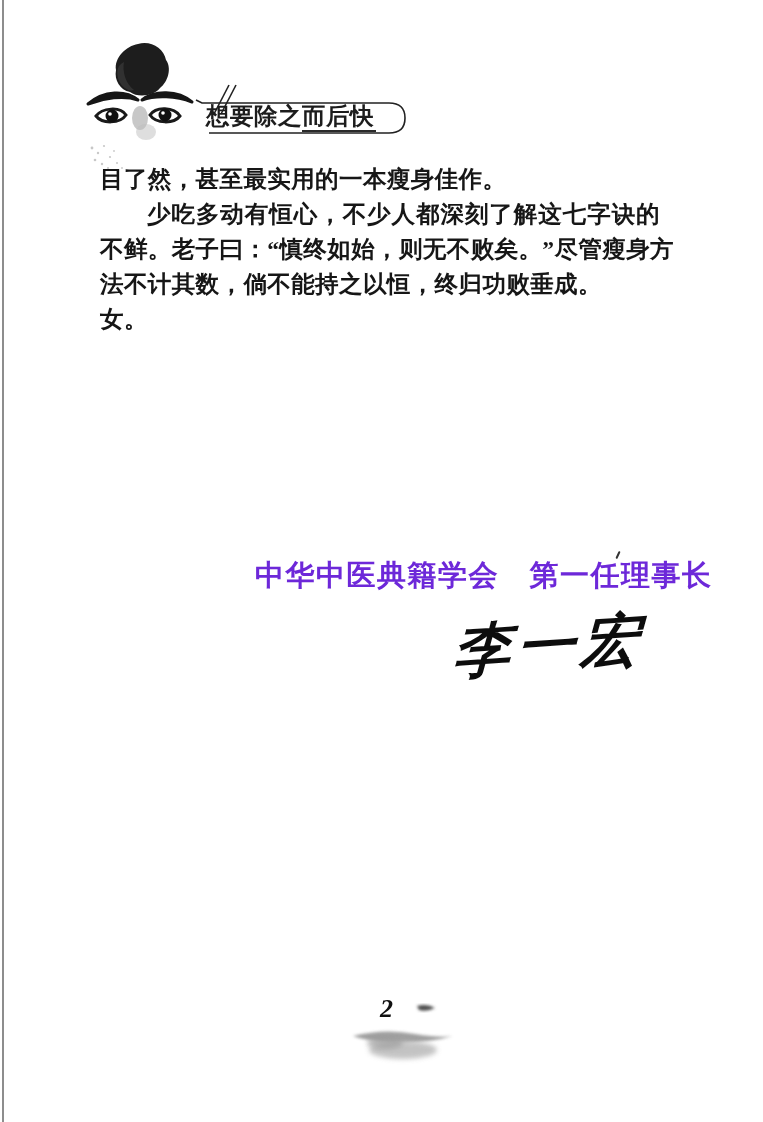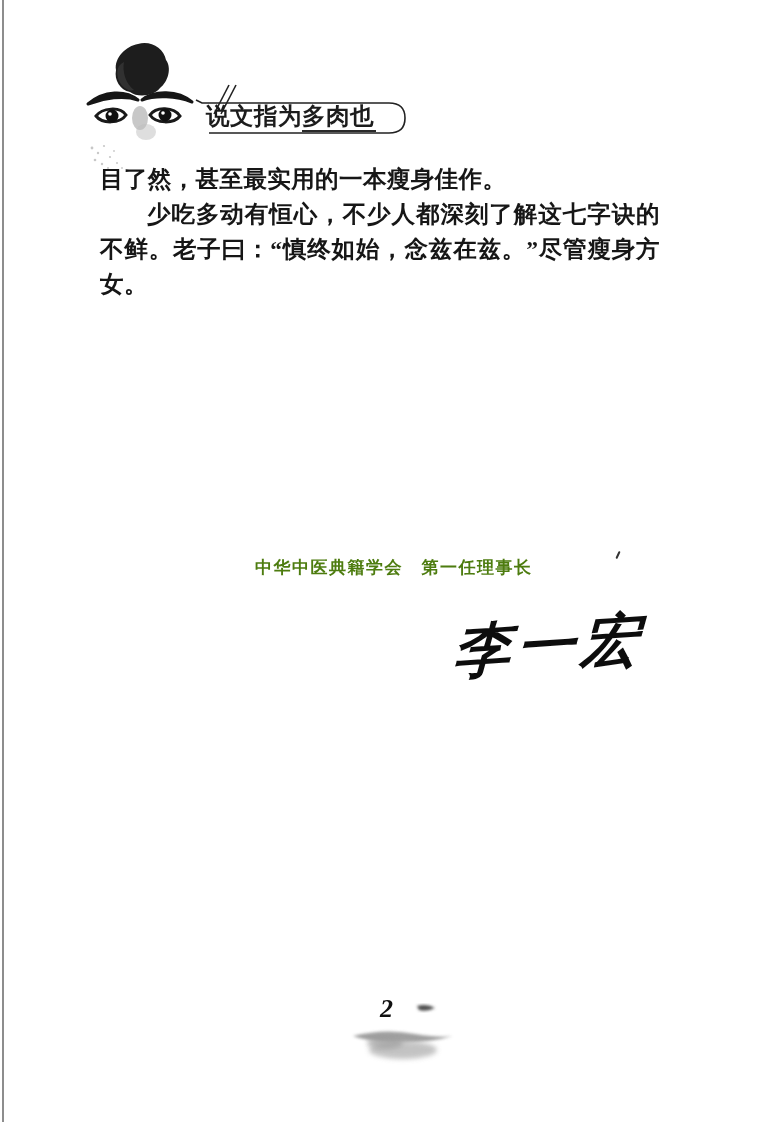--- a/index.html
+++ b/index.html
@@ -26,21 +26,21 @@
   .body-text{
     position:absolute;left:100px;top:162px;width:560px;
     font-size:23.5px;line-height:35px;font-weight:600;color:#161616;
   }
   .line{text-align:justify;text-align-last:justify;white-space:nowrap;letter-spacing:0.4px;}
   .line.last{text-align:right;text-align-last:left;}
   .line.indent{text-indent:2em;}
   
   .attribution{
     position:absolute;left:255px;top:556px;
-    font-size:17px;font-weight:700;letter-spacing:1.5px;white-space:nowrap;color:#4d7c0f;
+    font-size:29px;font-weight:700;letter-spacing:1.5px;white-space:nowrap;color:#6d28d9;
   }
   .scan-speck{position:absolute;left:617px;top:551px;width:2px;height:8px;background:#333;transform:rotate(25deg);border-radius:2px;}
   
   .signature{
     position:absolute;left:452px;top:608px;width:180px;height:100px;
     font-size:58px;font-weight:600;font-style:italic;color:#0d0d0d;
     transform:rotate(-4deg) skewX(-6deg);letter-spacing:6px;white-space:nowrap;
   }
   
   .page-number{
@@ -92,28 +92,29 @@
   </svg>
 
   <div class="badge">
     <svg class="badge-frame" viewBox="0 0 230 62" aria-hidden="true">
 
       <path d="M3,20 L9,23 H196 Q212,23 212,38 Q212,53 196,53 H16" fill="none" stroke="#222" stroke-width="1.6"></path>
 
       <path d="M21,34 L36,5" fill="none" stroke="#222" stroke-width="1.6"></path>
       <path d="M28,34 L43,5" fill="none" stroke="#222" stroke-width="1.6"></path>
     </svg>
-    <span class="badge-text">说文指为多肉也</span>
+    <span class="badge-text">想要除之而后快</span>
     <div class="badge-underline"></div>
   </div>
 
   <div class="body-text">
     <div class="line last">目了然，甚至最实用的一本瘦身佳作。</div>
     <div class="line indent">少吃多动有恒心，不少人都深刻了解这七字诀的</div>
-    <div class="line">不鲜。老子曰：“慎终如始，念兹在兹。”尽管瘦身方</div>
+    <div class="line">不鲜。老子曰：“慎终如始，则无不败矣。”尽管瘦身方</div>
+    <div class="line last">法不计其数，倘不能持之以恒，终归功败垂成。</div>
     <div class="line last">女。</div>
   </div>
 
   <div class="attribution">中华中医典籍学会　第一任理事长</div>
   <div class="scan-speck"></div>
 
   <div class="signature">李一宏</div>
 
   <div class="page-number">2</div>
 

